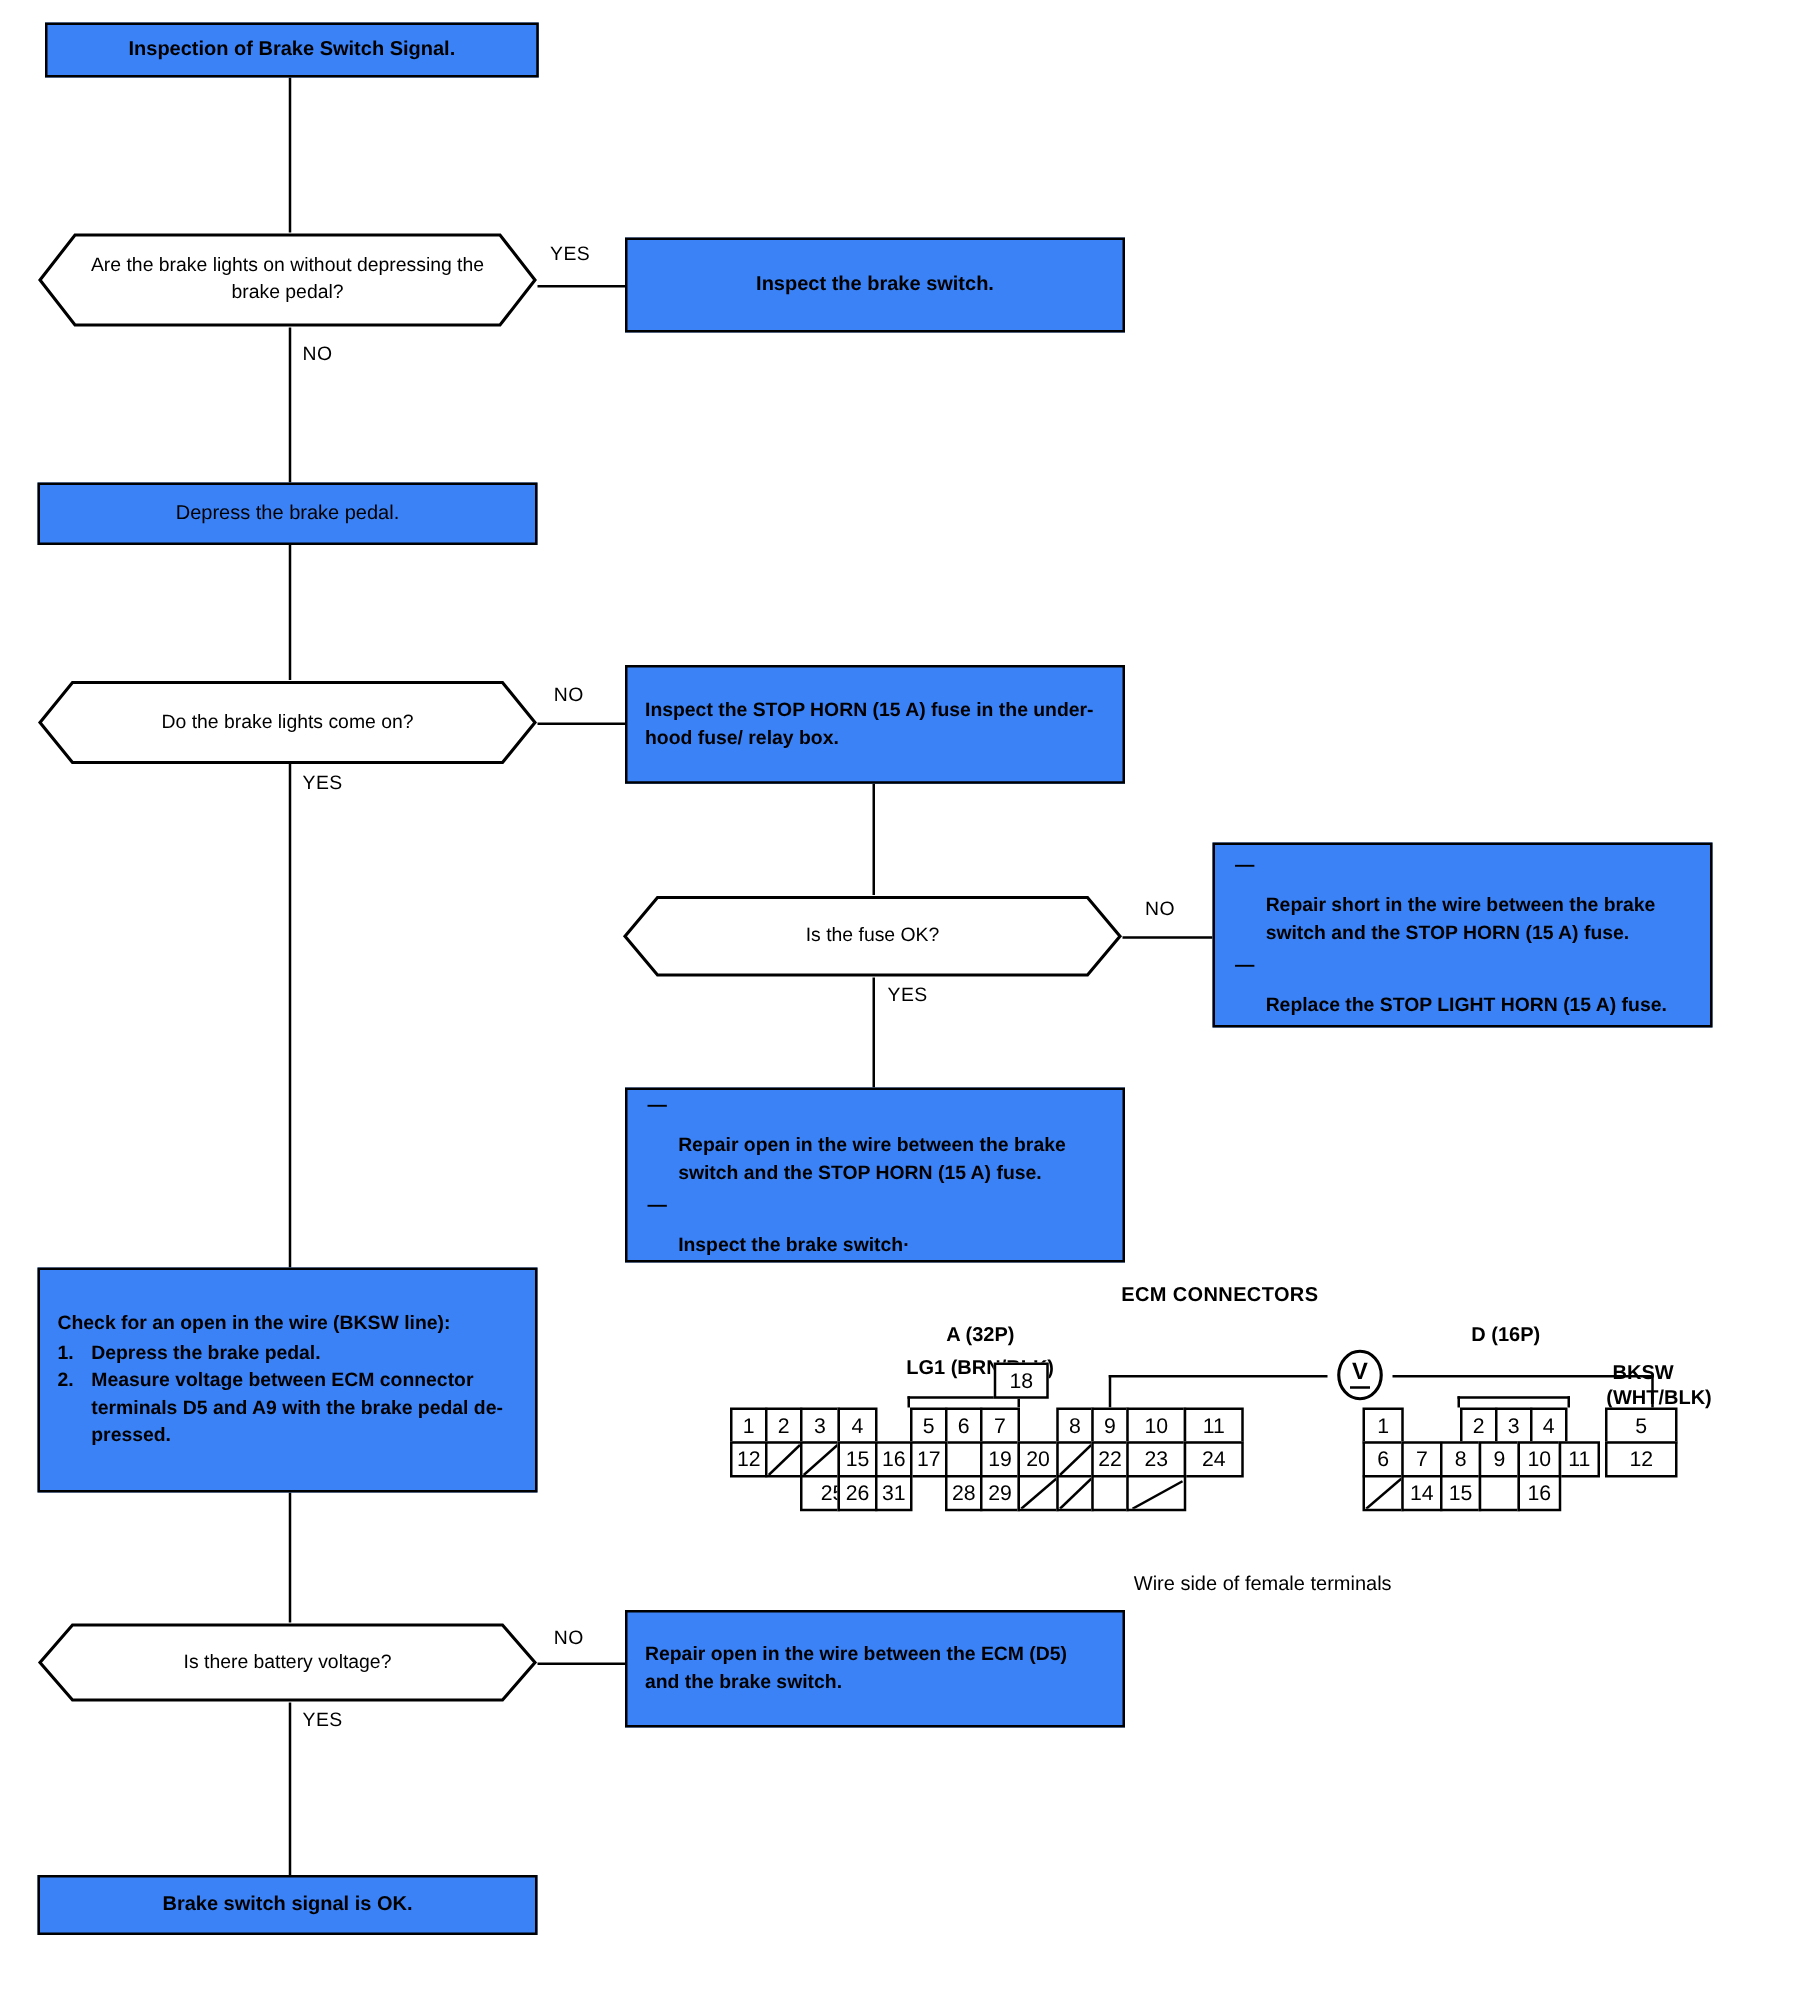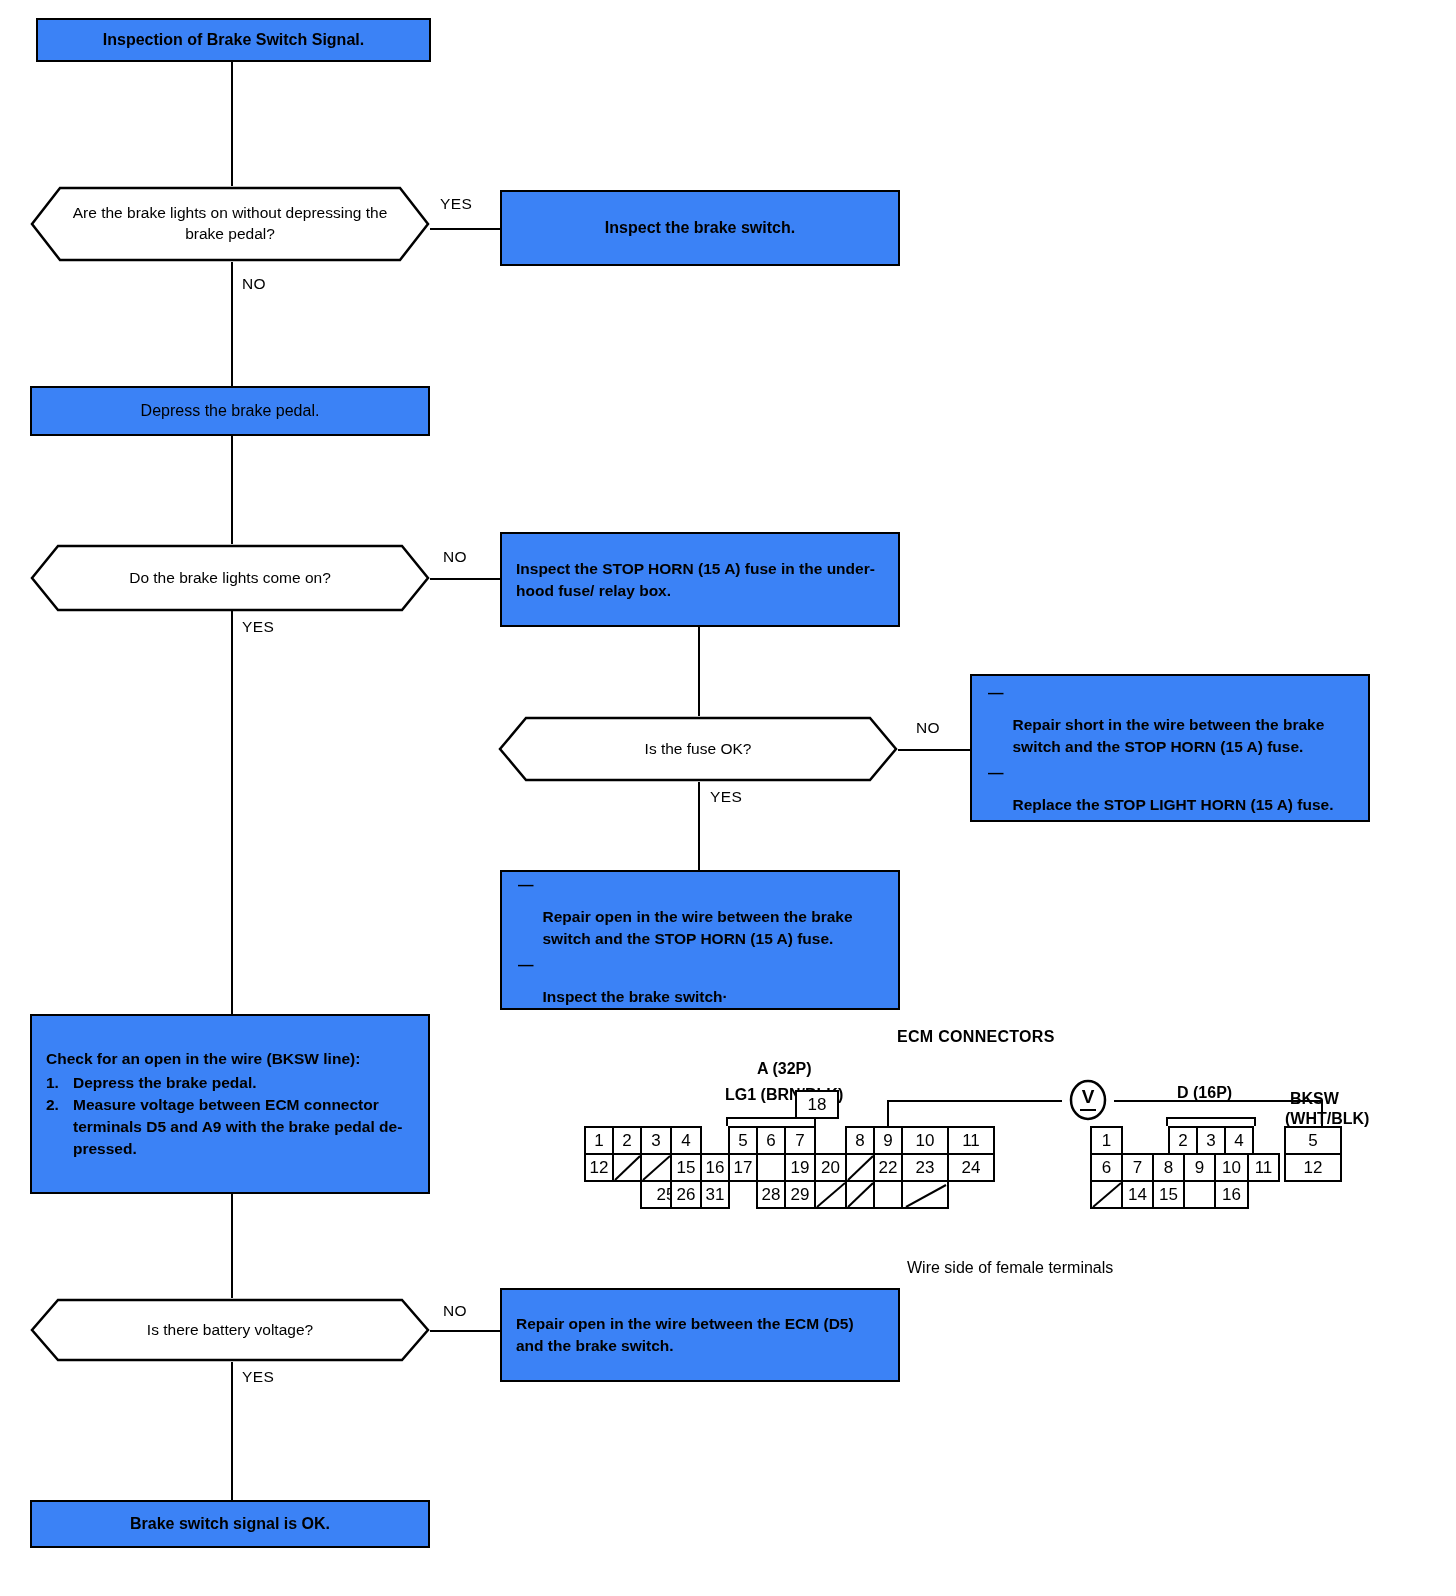--- a/index.html
+++ b/index.html
@@ -171,21 +171,21 @@
   <div class="txt b t15">Repair open in the wire between the ECM (D5) and the brake switch.</div>
 </div>
 
 <div class="box ctr" style="left:30px;top:1500px;width:400px;height:48px;">
   <div class="txt b t16">Brake switch signal is OK.</div>
 </div>
 
 <div class="capb" style="left:897px;top:1028px;letter-spacing:.3px;">ECM CONNECTORS</div>
 
 <div class="capb" style="left:757px;top:1060px;">A (32P)</div>
-<div class="capb" style="left:1177px;top:1060px;margin-top:24px;">D (16P)</div>
+<div class="capb" style="left:1177px;top:1060px;">D (16P)</div>
 
 <div class="capb" style="left:725px;top:1086px;">LG1 (BRN/BLK)</div>
 <div class="capb" style="left:1290px;top:1090px;">BKSW</div>
 <div class="capb" style="left:1285px;top:1110px;">(WHT/BLK)</div>
 
 <div class="ln lnv" style="left:887px;top:1100px;height:26px;"></div>
 <div class="ln lnh" style="left:887px;top:1100px;width:175px;"></div>
 <div class="ln lnh" style="left:1114px;top:1100px;width:209px;"></div>
 <div class="ln lnv" style="left:1321px;top:1100px;height:32px;"></div>
 

